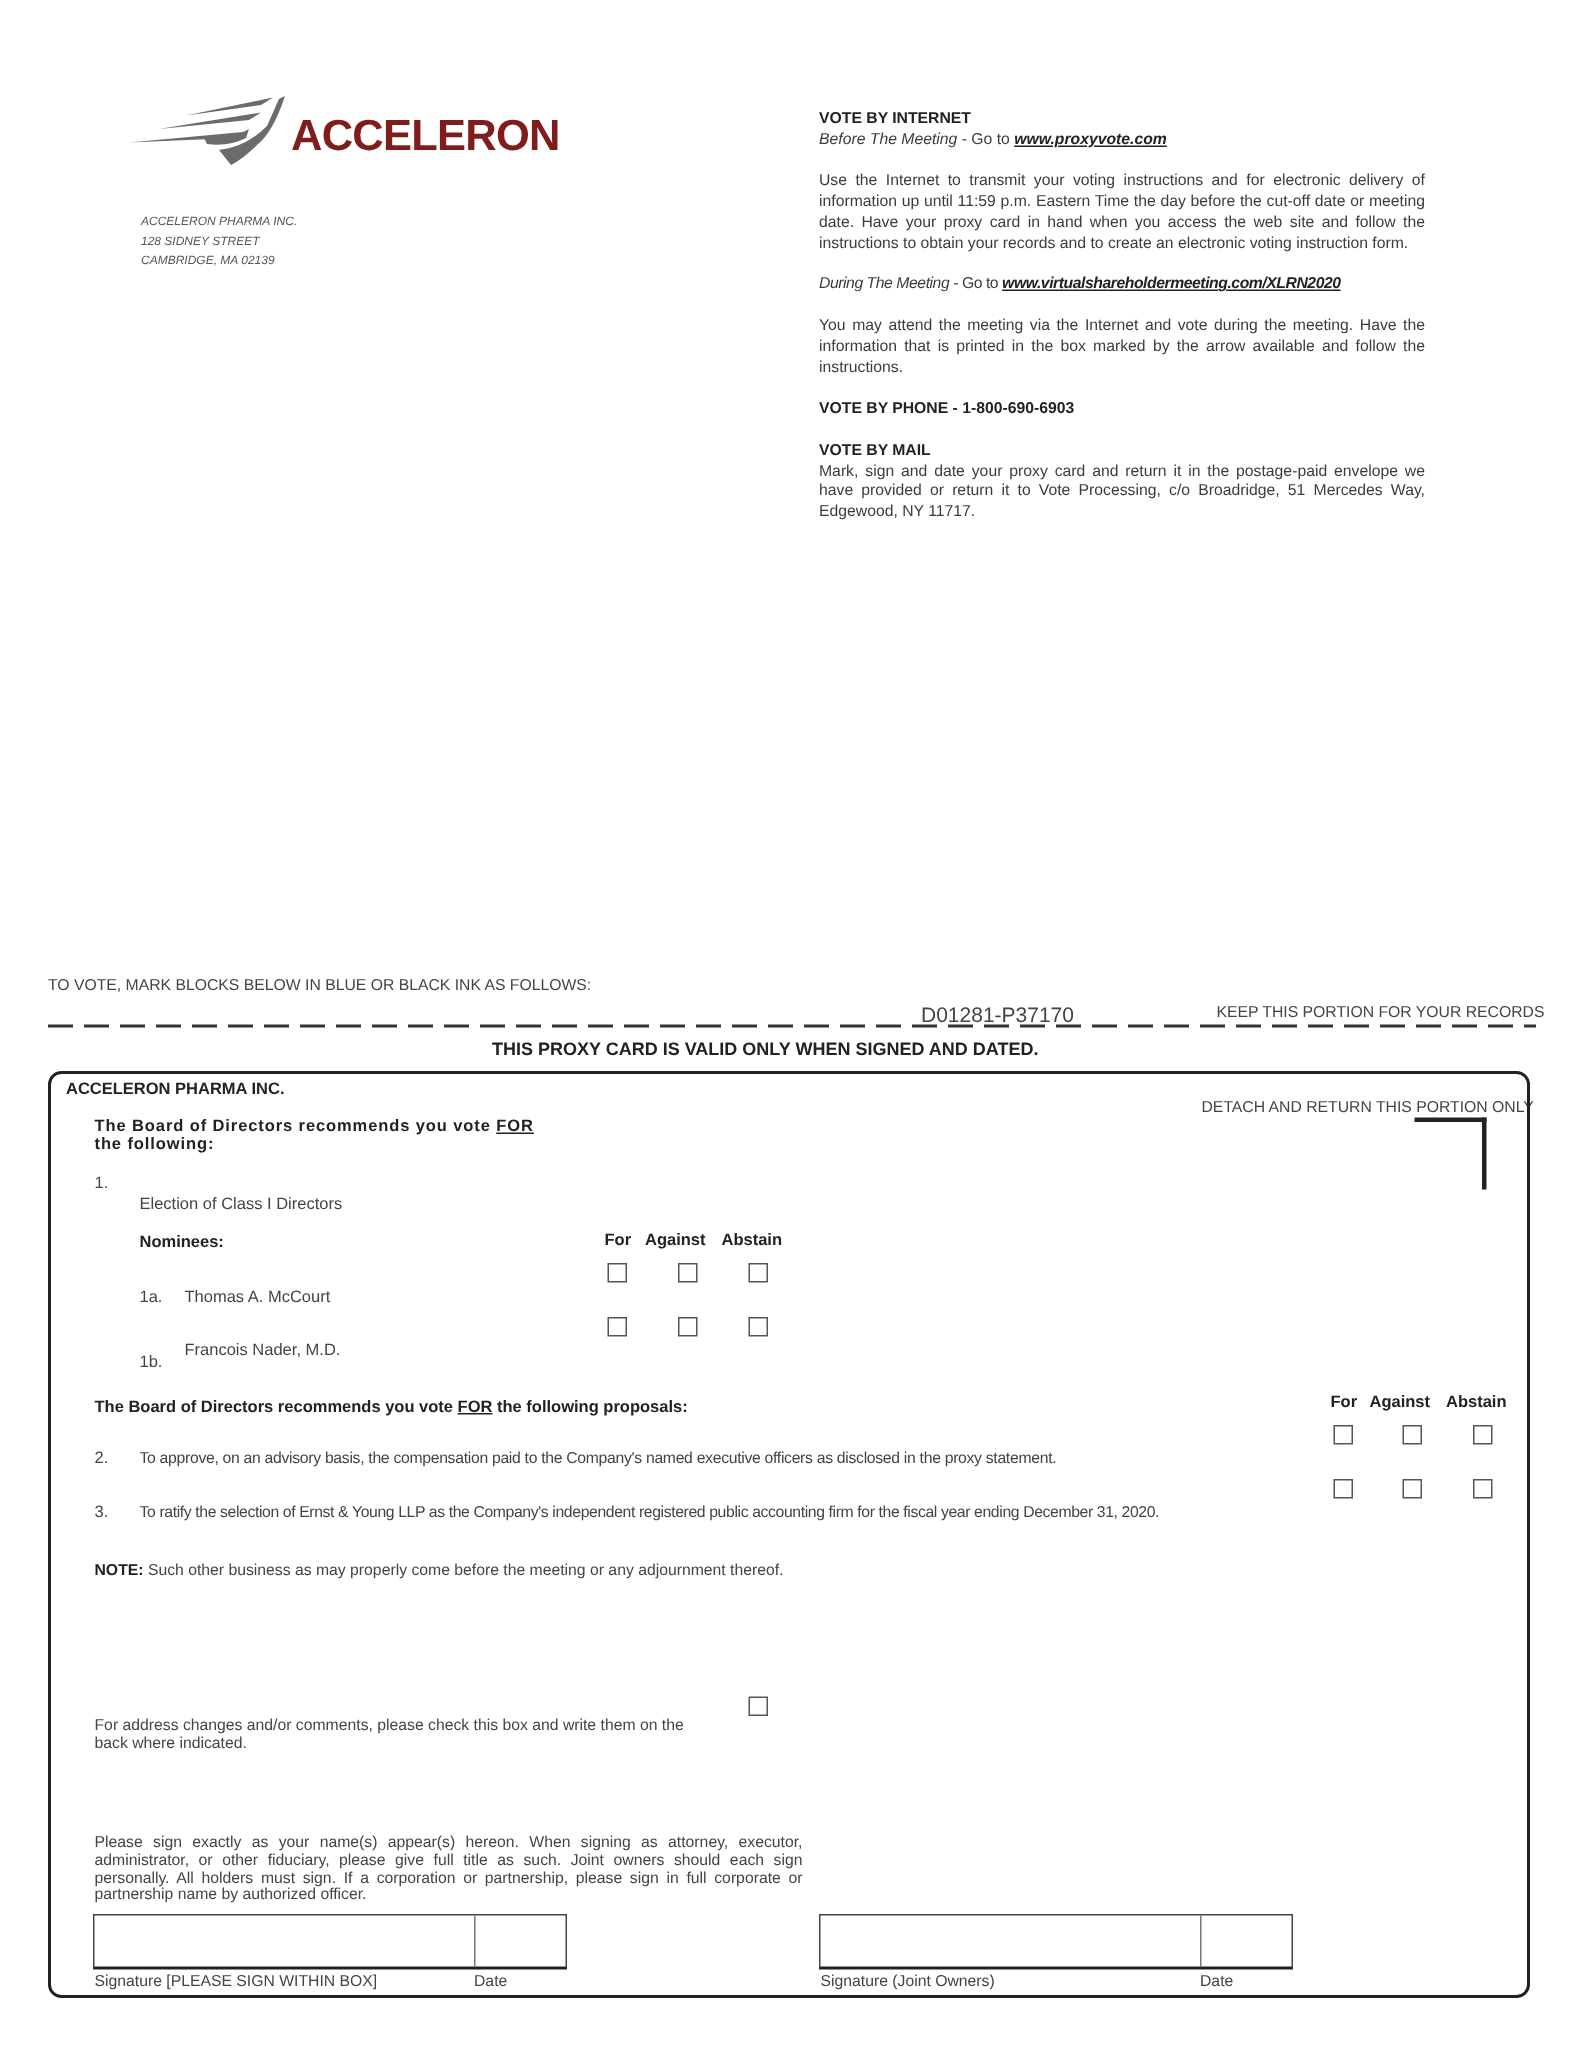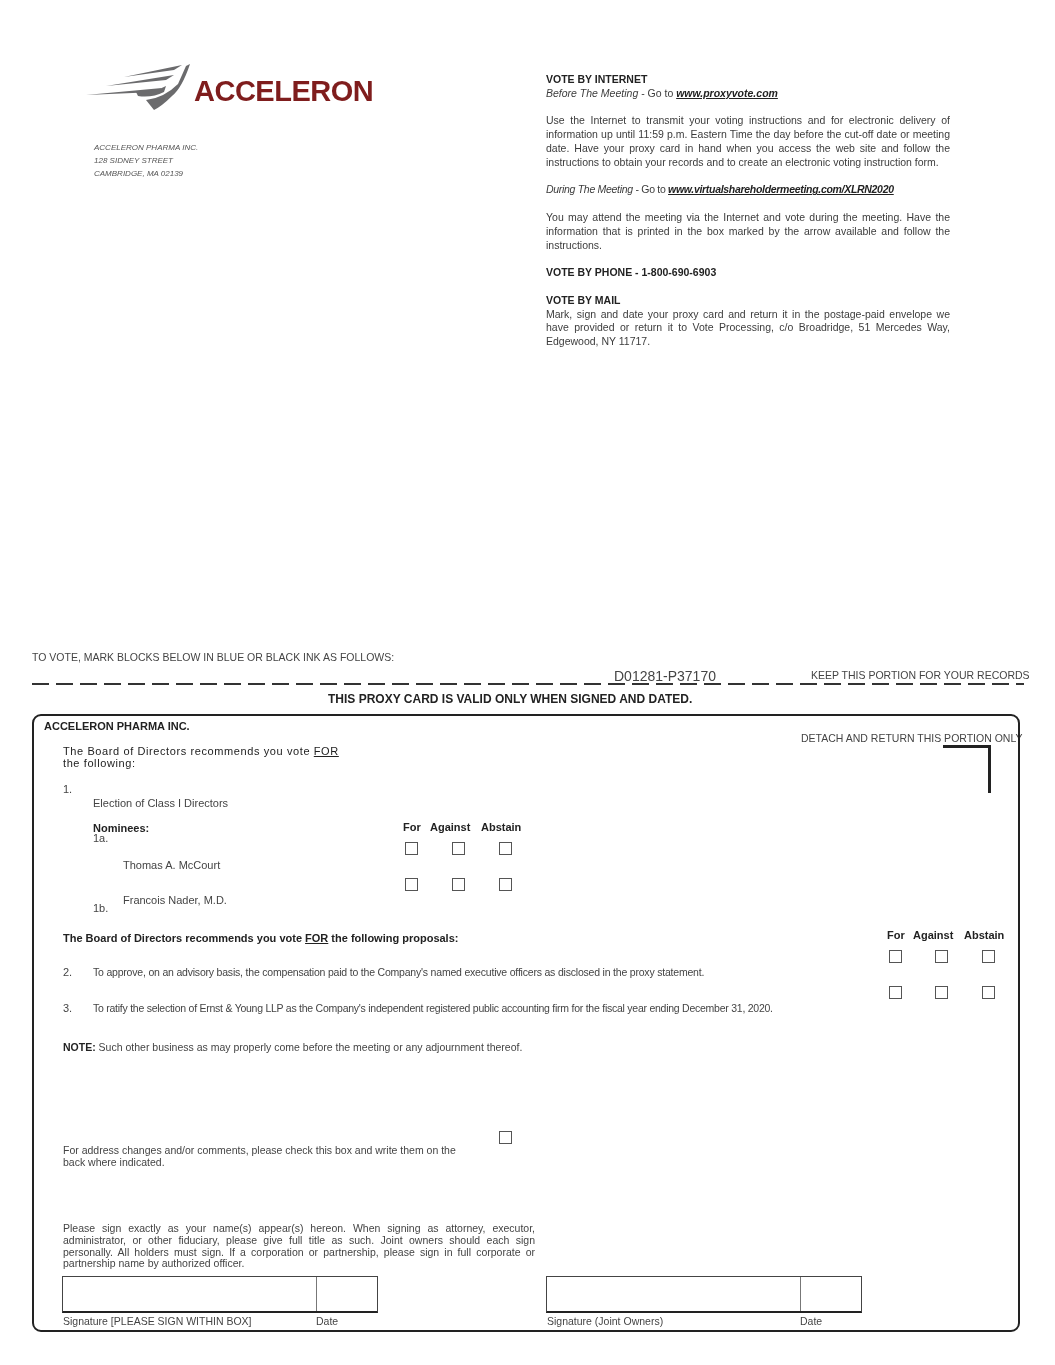--- a/index.html
+++ b/index.html
@@ -20,21 +20,21 @@
   .dash { left:32px; top:683px; width:992px; height:2px;
           background:repeating-linear-gradient(90deg,#333 0 17px,transparent 17px 24px); }
   .docid { left:614px; top:668px; font-size:14px; color:#444; }
   .keep { left:811px; top:669px; font-size:10.5px; color:#444; }
   .detach { left:801px; top:687px; font-size:10.5px; color:#444;margin-top:45px; }
   .valid { left:328px; top:692px; font-size:12px; font-weight:bold; color:#222; }
   
   .card { left:32px; top:714px; width:988px; height:618px; border:2.5px solid #222; border-radius:9px; box-sizing:border-box; }
   .corner { left:943px; top:745px; width:48px; height:48px; border-top:3px solid #222; border-right:3px solid #222; box-sizing:border-box; }
   .company { left:44px; top:720px; font-size:11px; font-weight:bold; color:#222; }
-  .rec1 { left:63px; top:745px; font-size:11px; font-weight:normal; color:#222; line-height:12px; letter-spacing:0.6px; }
+  .rec1 { left:63px; top:745px; font-size:11px; font-weight:bold; color:#222; line-height:12px; letter-spacing:0.6px; }
   .u { text-decoration:underline; }
   .item-num { font-size:11px; color:#444; }
   .txt { font-size:11px; color:#444;margin-top:14px; }
   .bold { font-weight:bold; color:#222; }
   .cb { width:13px; height:13px; border:1px solid #555; box-sizing:border-box; background:#fff; cursor:pointer; }
   .sigbox { height:37px; border:1px solid #444; border-bottom:2px solid #222; box-sizing:border-box; }
   .sigdiv { position:absolute; top:0; bottom:0; border-left:1px solid #777; }
   .siglabel { font-size:10.5px; color:#444; }
 </style>
 </head>
@@ -92,21 +92,21 @@
 </div>
 
 <div class="abs item-num" style="left:63px;top:783px">1.</div>
 <div class="abs txt" style="left:93px;top:783px">Election of Class I Directors</div>
 
 <div class="abs txt bold" style="left:93px;top:808px">Nominees:</div>
 <div class="abs txt bold" style="left:403px;top:807px">For</div>
 <div class="abs txt bold" style="left:430px;top:807px">Against</div>
 <div class="abs txt bold" style="left:481px;top:807px">Abstain</div>
 
-<div class="abs txt" style="left:93px;top:818px">1a.</div>
+<div class="abs txt" style="left:93px;top:845px">1a.</div>
 <div class="abs txt" style="left:123px;top:845px">Thomas A. McCourt</div>
 <div class="abs cb" style="left:405px;top:842px"></div>
 <div class="abs cb" style="left:452px;top:842px"></div>
 <div class="abs cb" style="left:499px;top:842px"></div>
 
 <div class="abs txt" style="left:93px;top:888px">1b.</div>
 <div class="abs txt" style="left:123px;top:880px">Francois Nader, M.D.</div>
 <div class="abs cb" style="left:405px;top:878px"></div>
 <div class="abs cb" style="left:452px;top:878px"></div>
 <div class="abs cb" style="left:499px;top:878px"></div>

